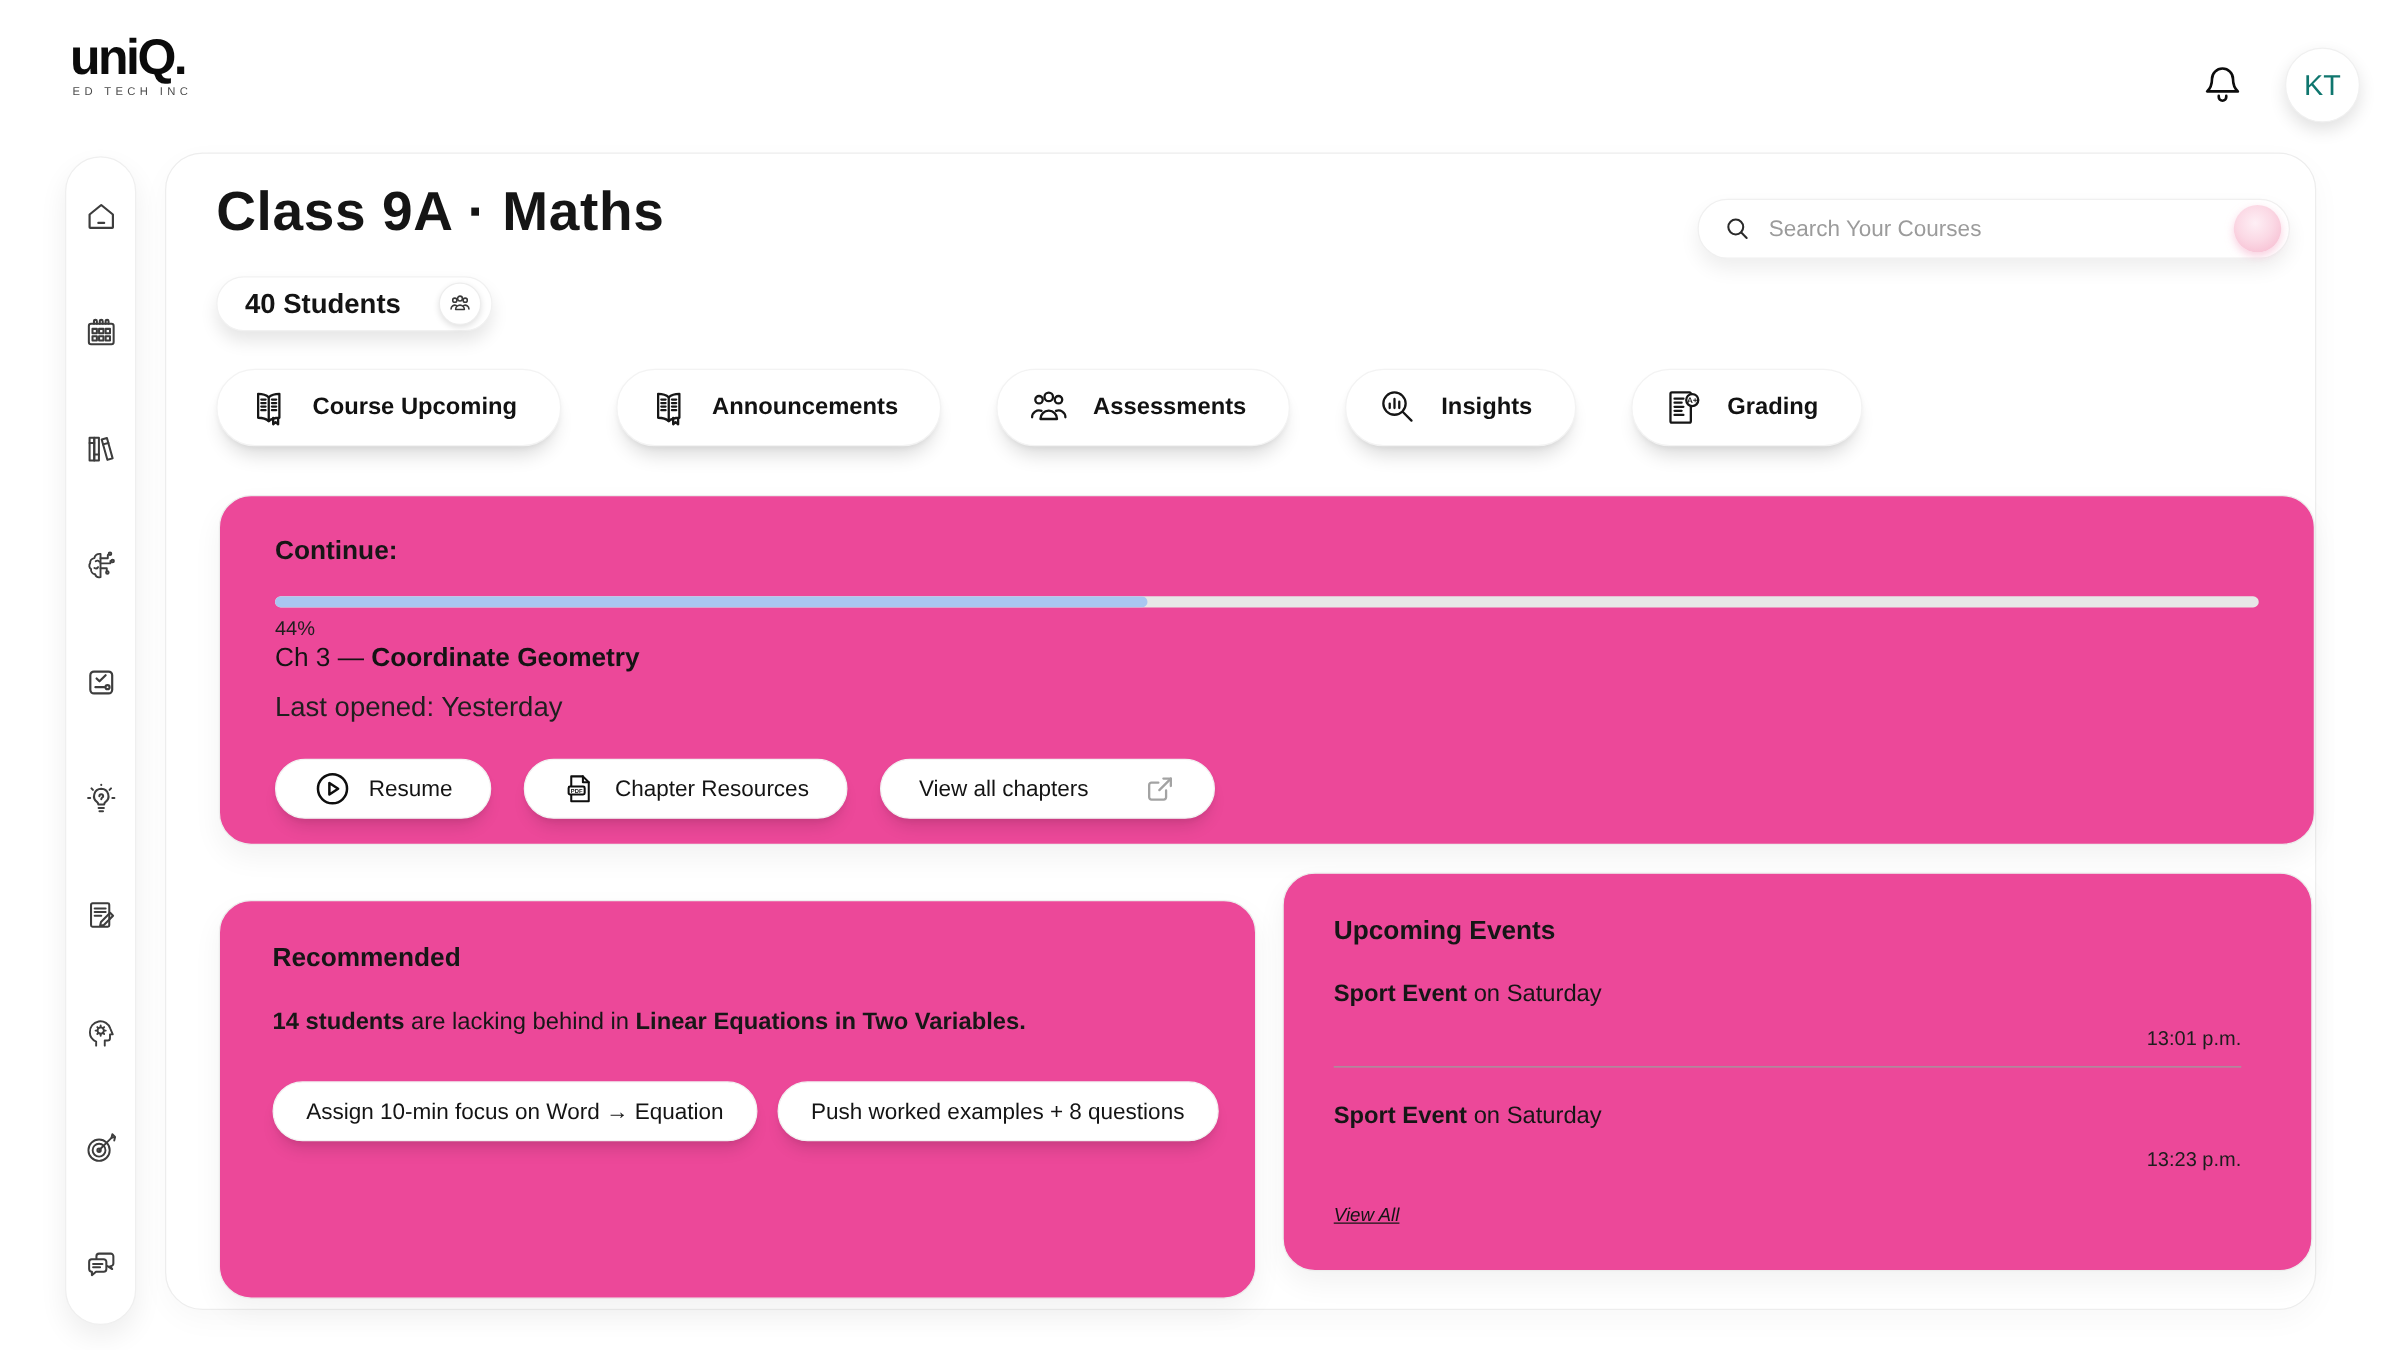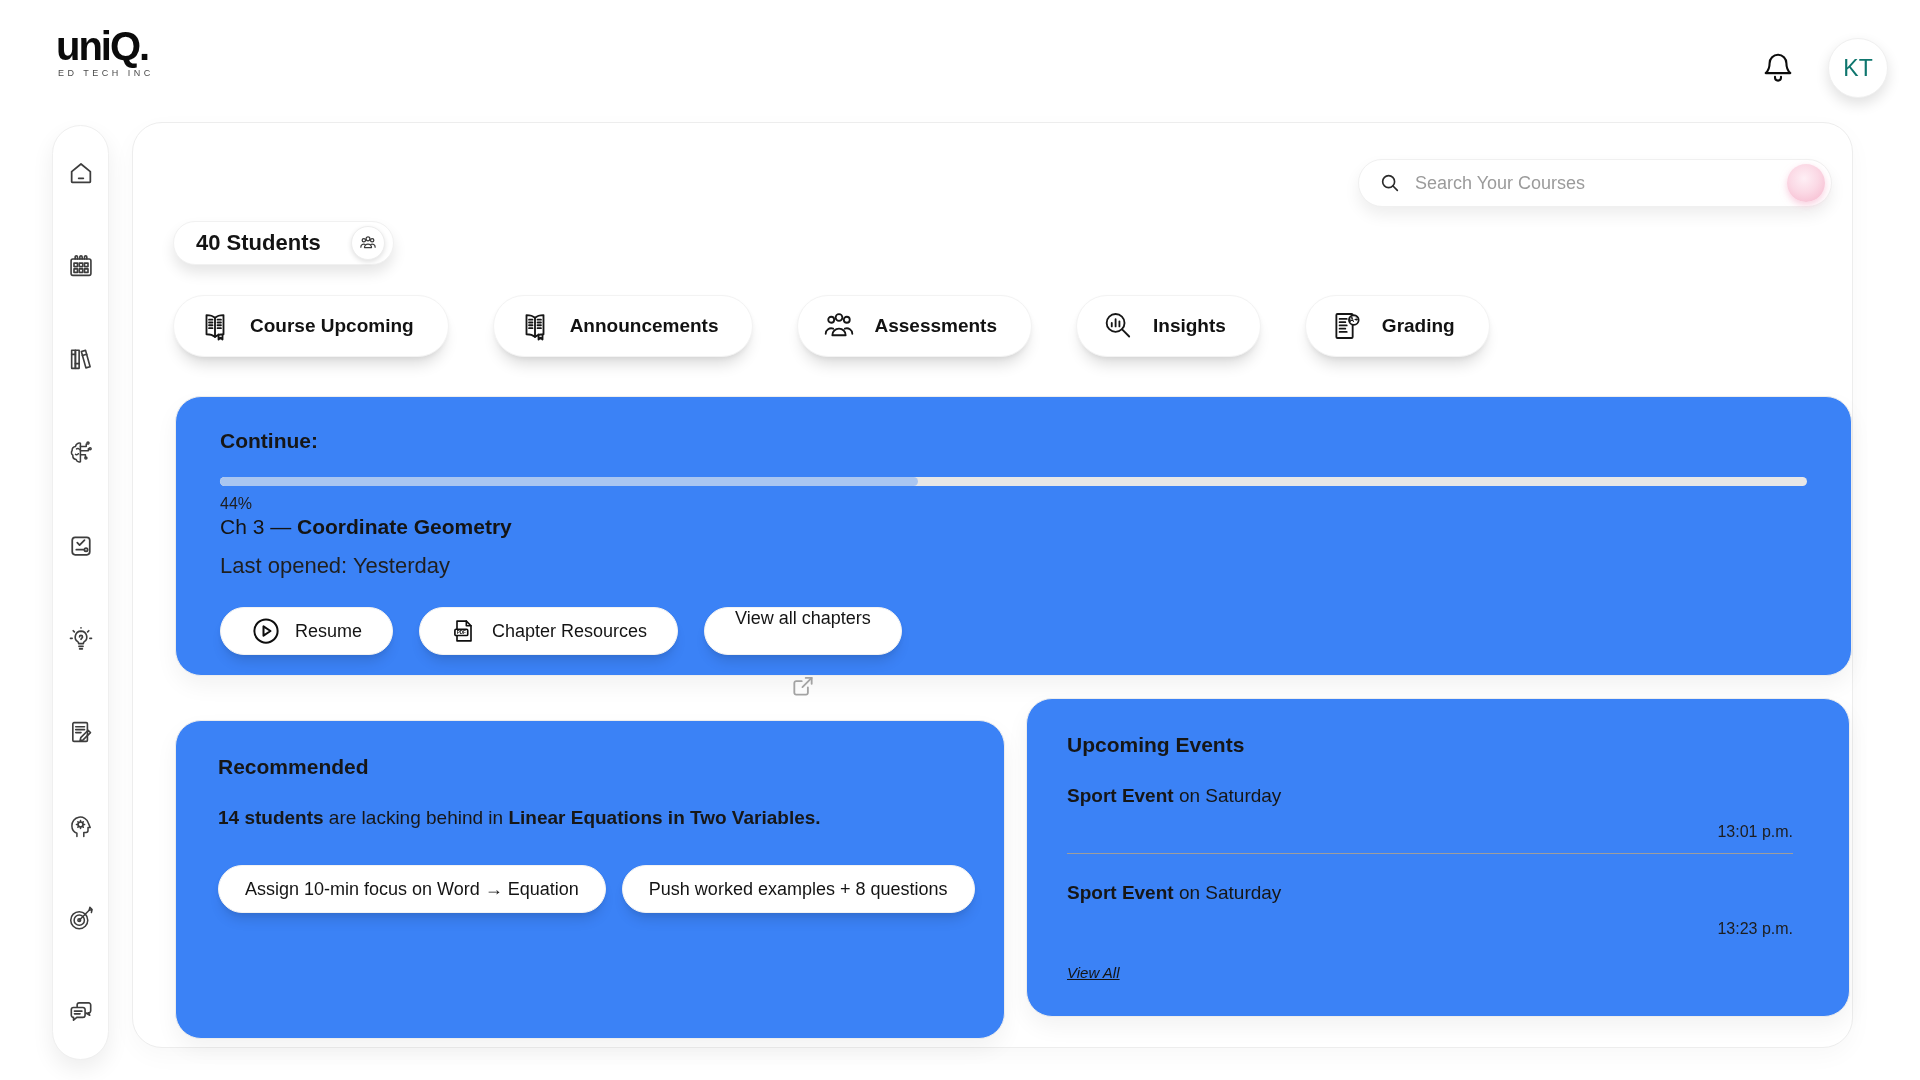--- a/index.html
+++ b/index.html
@@ -46,21 +46,21 @@
   .students-pill .mini-circle { width:34px; height:34px; border-radius:50%; background:#fff;
     border:1px solid #ededed; box-shadow:0 2px 5px rgba(0,0,0,0.12); display:flex; align-items:center; justify-content:center; }
 
   .tabs { position:absolute; left:40px; top:172px; display:flex; gap:44px; }
   .tab { height:62px; background:#fff; border:1px solid #f3f3f3; border-radius:32px;
     box-shadow:0 12px 16px -6px rgba(0,0,0,0.16), 0 2px 4px rgba(0,0,0,0.04);
     display:flex; align-items:center; gap:18px; padding:0 34px 0 24px; cursor:pointer; }
   .tab .tab-label { font-size:19px; font-weight:600; color:#121212; white-space:nowrap; }
 
   
-  .card { position:absolute; background:#3b82f6; border:1.5px solid #ededed; border-radius:26px;
+  .card { position:absolute; background:#ec4899; border:1.5px solid #ededed; border-radius:26px;
     box-shadow:0 10px 22px rgba(0,0,0,0.05); }
   .card-continue { left:42px; top:273px; width:1677px; height:280px; padding:32px 44px; }
   .card-heading { font-size:21px; font-weight:600; color:#161616; }
 
   .progress-track { margin-top:24px; height:9px; background:#e7e7e7; border-radius:5px; overflow:hidden; }
   .progress-fill { height:100%; background:#a9c6f1; border-radius:5px; width:0; }
   .progress-label { text-align:left; font-size:16px; color:#1e1e1e; margin-top:9px; }
 
   .chapter-line { font-size:21px; margin-top:2px; color:#141414; }
   .chapter-line b { font-weight:700; }
@@ -212,20 +212,21 @@
         <path d="M8.7 7.5V6a1.8 1.8 0 0 1 1.8-1.8h8A1.8 1.8 0 0 1 20.3 6v5a1.8 1.8 0 0 1-1.8 1.8h-.4l1.4 2-3.2-2"></path>
         <path d="M3.7 9.9a1.8 1.8 0 0 1 1.8-1.8h8.2a1.8 1.8 0 0 1 1.8 1.8v4.9a1.8 1.8 0 0 1-1.8 1.8H8.4L5.6 19v-2.4H5.5a1.8 1.8 0 0 1-1.8-1.8z"></path>
         <path d="M6.4 11.3h6.4M6.4 13.6h4.8"></path>
       </svg>
     </span>
   </div>
 </nav>
 
 <main class="main">
 
+  <h1 class="page-title">Class 9A · Maths</h1>
 
   <div class="search-pill">
     <span>
       <svg width="22" height="22" viewBox="0 0 24 24" fill="none" stroke="#2a2a2a" stroke-width="1.8" stroke-linecap="round">
         <circle cx="10.5" cy="10.5" r="6.5"></circle>
           <path d="m15.3 15.3 4.7 4.7"></path>
       </svg>
     </span>
     <input type="text" value="" placeholder="Search Your Courses" style="">
     <button class="pink-ball"></button>
@@ -324,21 +325,21 @@
         <span>
           <svg width="28" height="28" viewBox="0 0 24 24" fill="none" stroke="#0e0e0e" stroke-width="1.4" stroke-linecap="round" stroke-linejoin="round">
             <path d="M6 3.5h8l4 4v13H6z"></path>
               <path d="M14 3.5v4h4"></path>
             <rect x="4.2" y="10.5" width="11" height="5.4" rx="1" fill="#ffffff"></rect>
             <text x="9.7" y="14.6" text-anchor="middle" font-size="4" font-weight="bold" fill="#0e0e0e" stroke="none">PDF</text>
           </svg>
         </span>
         <span class="btn-label">Chapter Resources</span>
       </button>
-      <button class="pill-btn" style="gap:44px;flex-direction:column;">
+      <button class="pill-btn" style="gap:44px;">
         <span class="btn-label">View all chapters</span>
         <span>
           <svg width="26" height="26" viewBox="0 0 24 24" fill="none" stroke="#a3a3a3" stroke-width="1.7" stroke-linecap="round" stroke-linejoin="round">
             <path d="M16.5 13.2v5.1a1.7 1.7 0 0 1-1.7 1.7H5.7A1.7 1.7 0 0 1 4 18.3V9.2a1.7 1.7 0 0 1 1.7-1.7h5.1"></path>
             <path d="M14.5 4.5H20v5.5"></path>
               <path d="M20 4.5 11.5 13"></path>
           </svg>
         </span>
       </button>
     </div>

